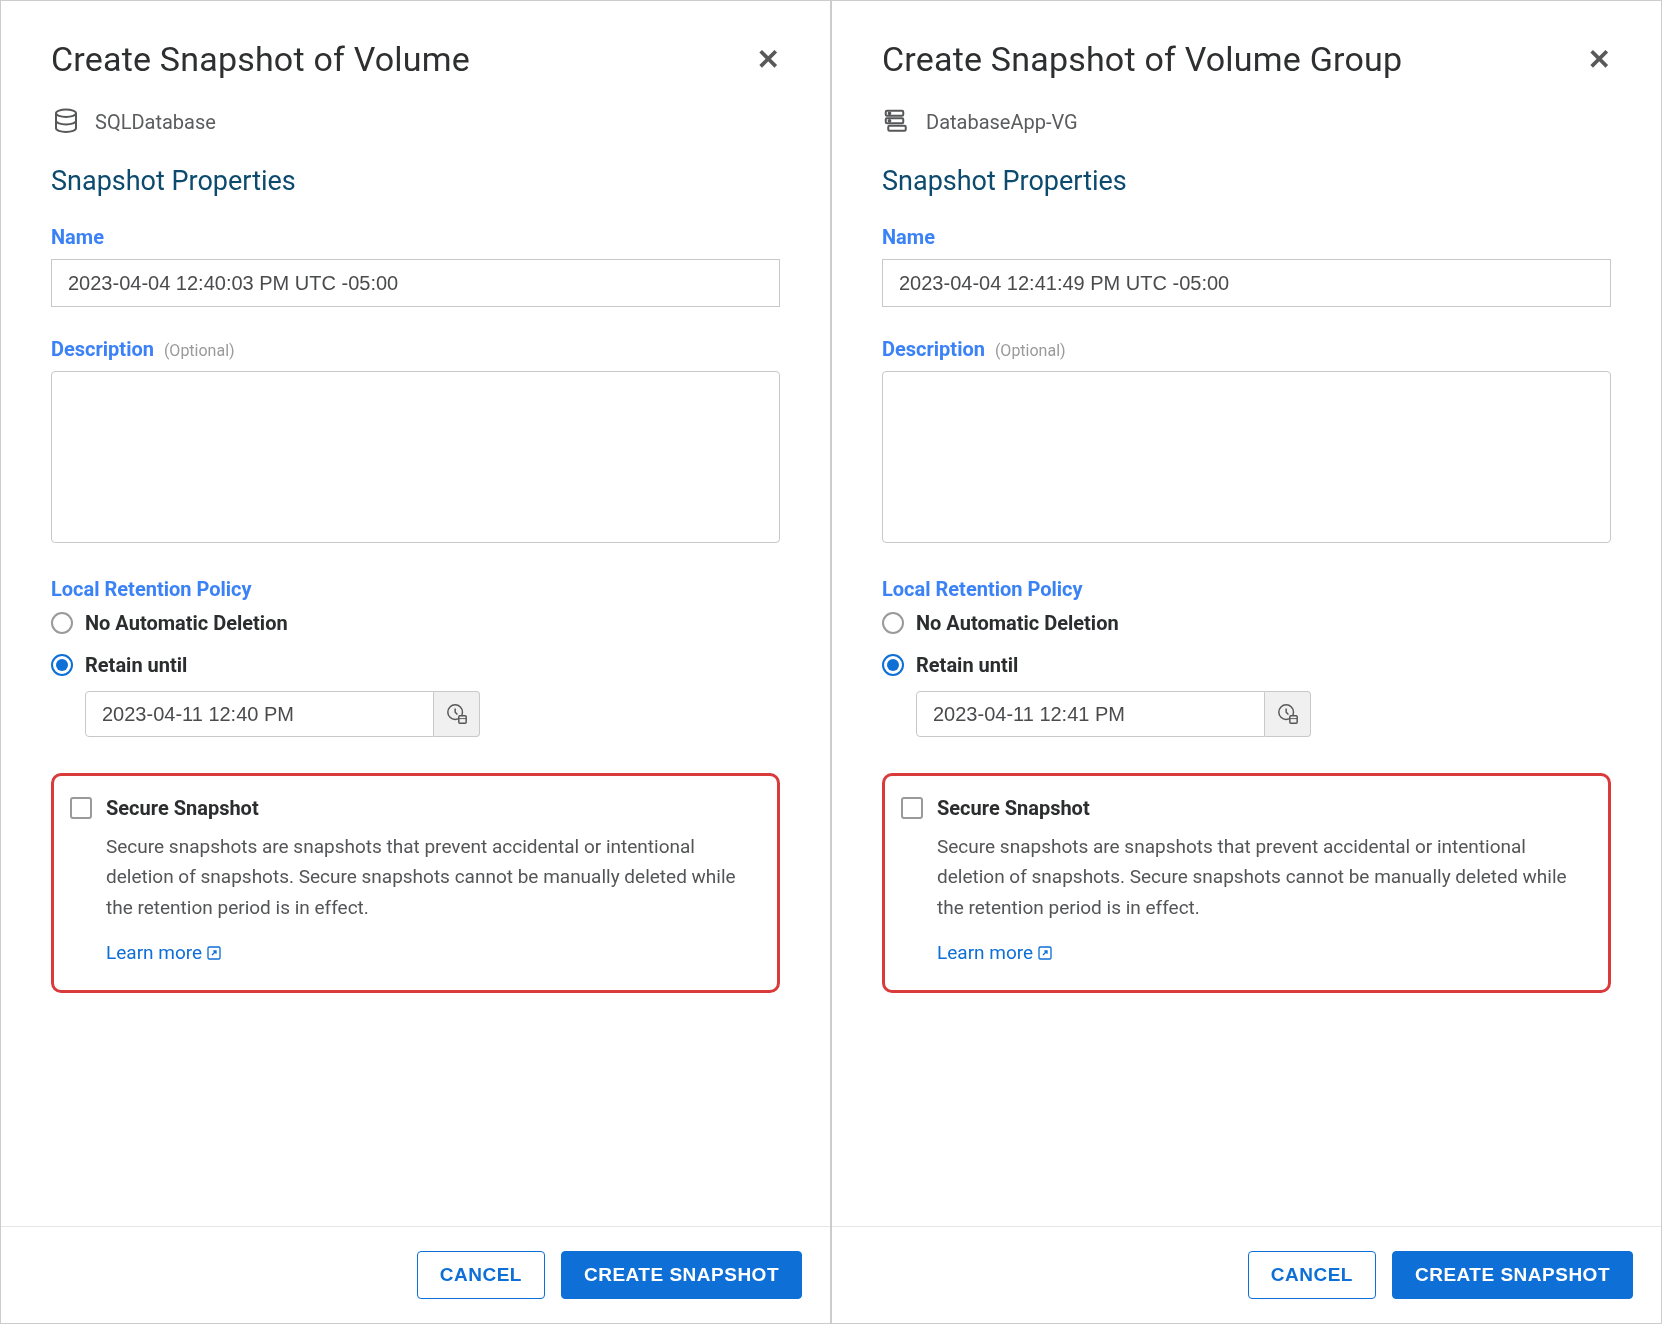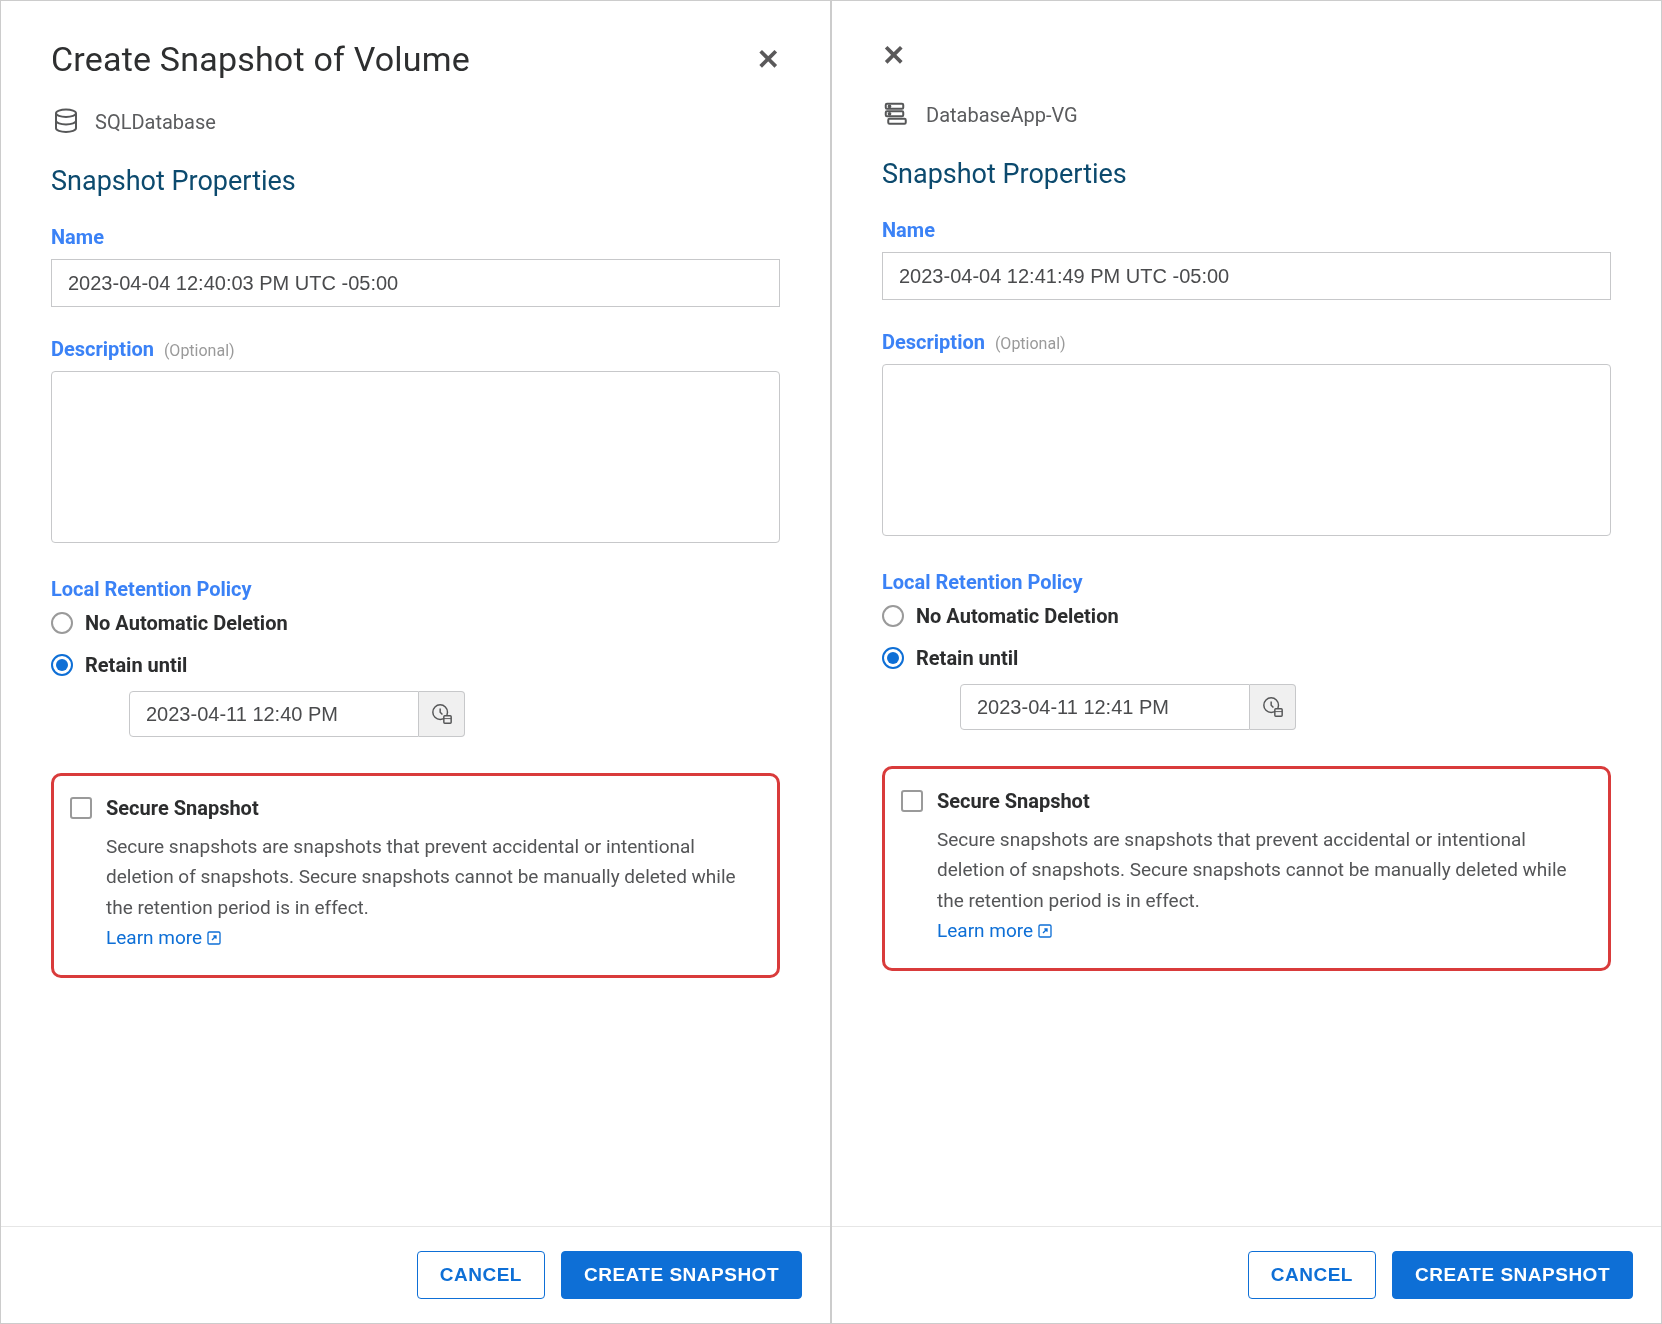--- a/index.html
+++ b/index.html
@@ -122,29 +122,28 @@
     font-weight: 700;
     color: #2c2d2e;
   }
   .date-row {
     display: flex;
     align-items: stretch;
     margin-left: 34px;
     margin-top: -2px;
   }
   .date-input {
-    width: 290px;
+    width: 349px;
     height: 46px;
     border: 1px solid #c7c8ca;
     border-radius: 4px 0 0 4px;
     padding: 0 16px;
     font-size: 20px;
     color: #4a4b4d;
     background: #fff;
-    margin-left: 44px;
   }
   .date-btn {
     width: 46px;
     height: 46px;
     border: 1px solid #c7c8ca;
     border-left: none;
     border-radius: 0 4px 4px 0;
     background: #f0f0f0;
     display: flex;
     align-items: center;
@@ -182,21 +181,21 @@
     line-height: 1.6;
     margin-left: 36px;
   }
   .learn-link {
     display: inline-flex;
     align-items: center;
     gap: 4px;
     color: #0e6fd6;
     font-size: 19px;
     margin-left: 36px;
-    margin-top: 3px;
+    margin-top: 18px;
     cursor: pointer;
     text-decoration: none;
   }
   .footer {
     border-top: 1px solid #e6e6e6;
     padding: 24px 28px;
     display: flex;
     justify-content: flex-end;
     gap: 16px;
     align-items: center;
@@ -304,20 +303,21 @@
 
     <div class="footer">
       <button class="btn btn-secondary">CANCEL</button>
       <button class="btn btn-primary">CREATE SNAPSHOT</button>
     </div>
   </div>
 
   <div class="panel">
     <div class="panel-body">
       <div class="panel-header">
+        <div class="panel-title">Create Snapshot of Volume Group</div>
         <div class="close-btn">✕</div>
       </div>
 
       <div class="resource-row">
         <span>
           <svg width="30" height="30" viewBox="0 0 24 24" fill="none" stroke="#565758" stroke-width="1.6">
             <rect x="3" y="3" width="14" height="4" rx="1"></rect>
             <rect x="3" y="9" width="14" height="4" rx="1"></rect>
             <rect x="5" y="15" width="14" height="4" rx="1"></rect>
             <circle cx="6" cy="5" r="0.7" fill="#565758"></circle>

